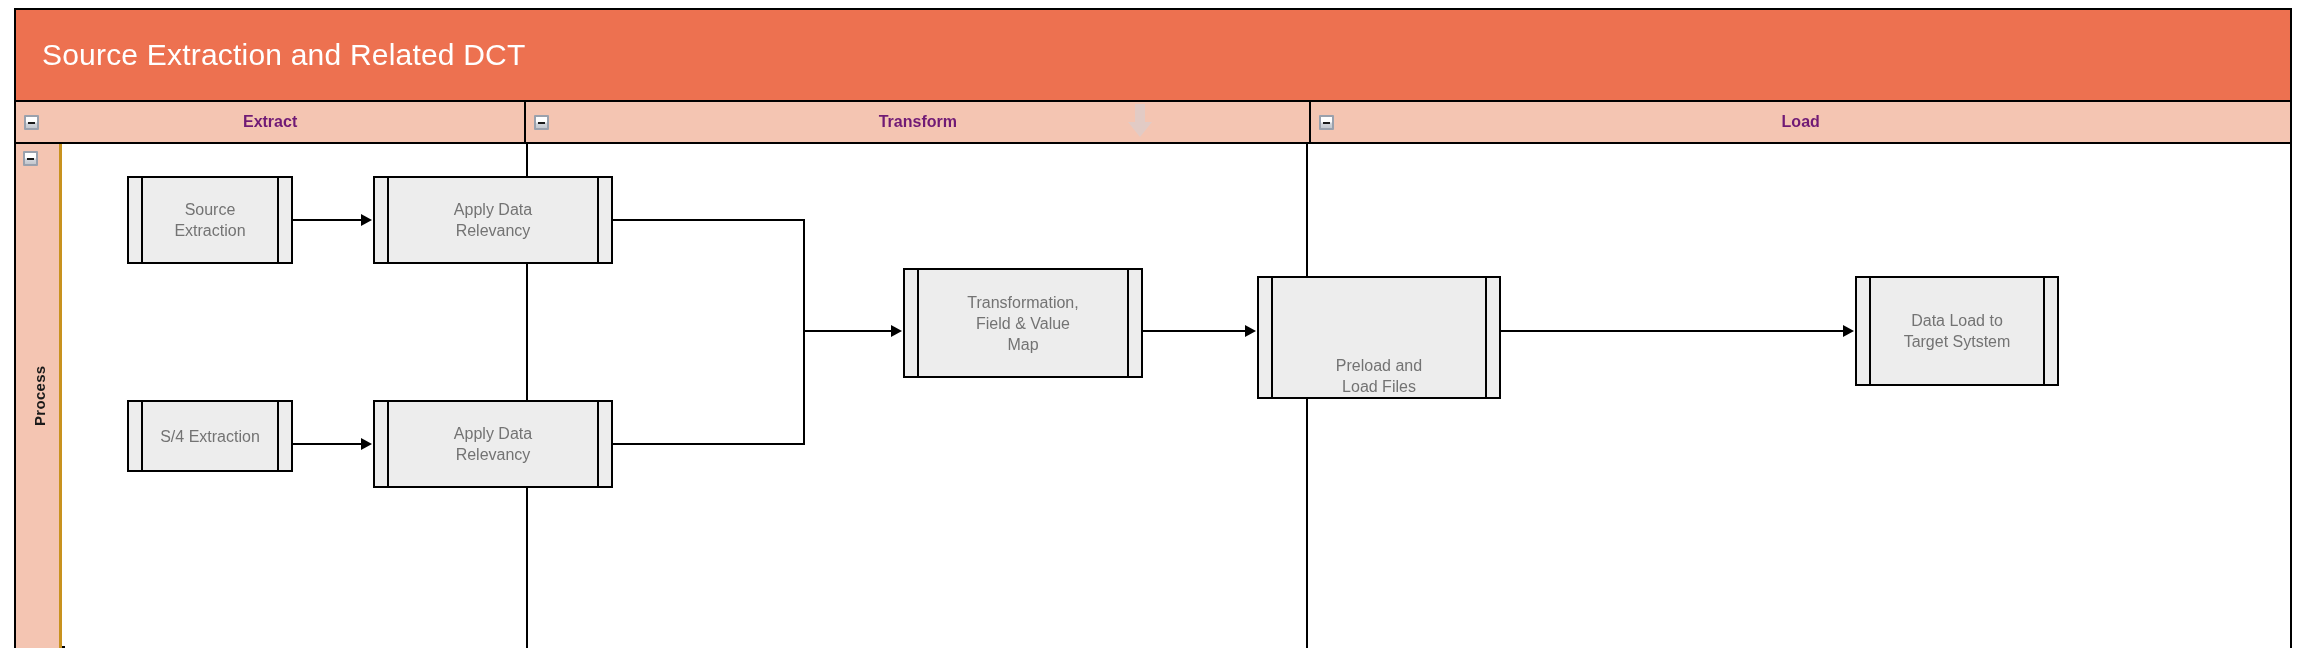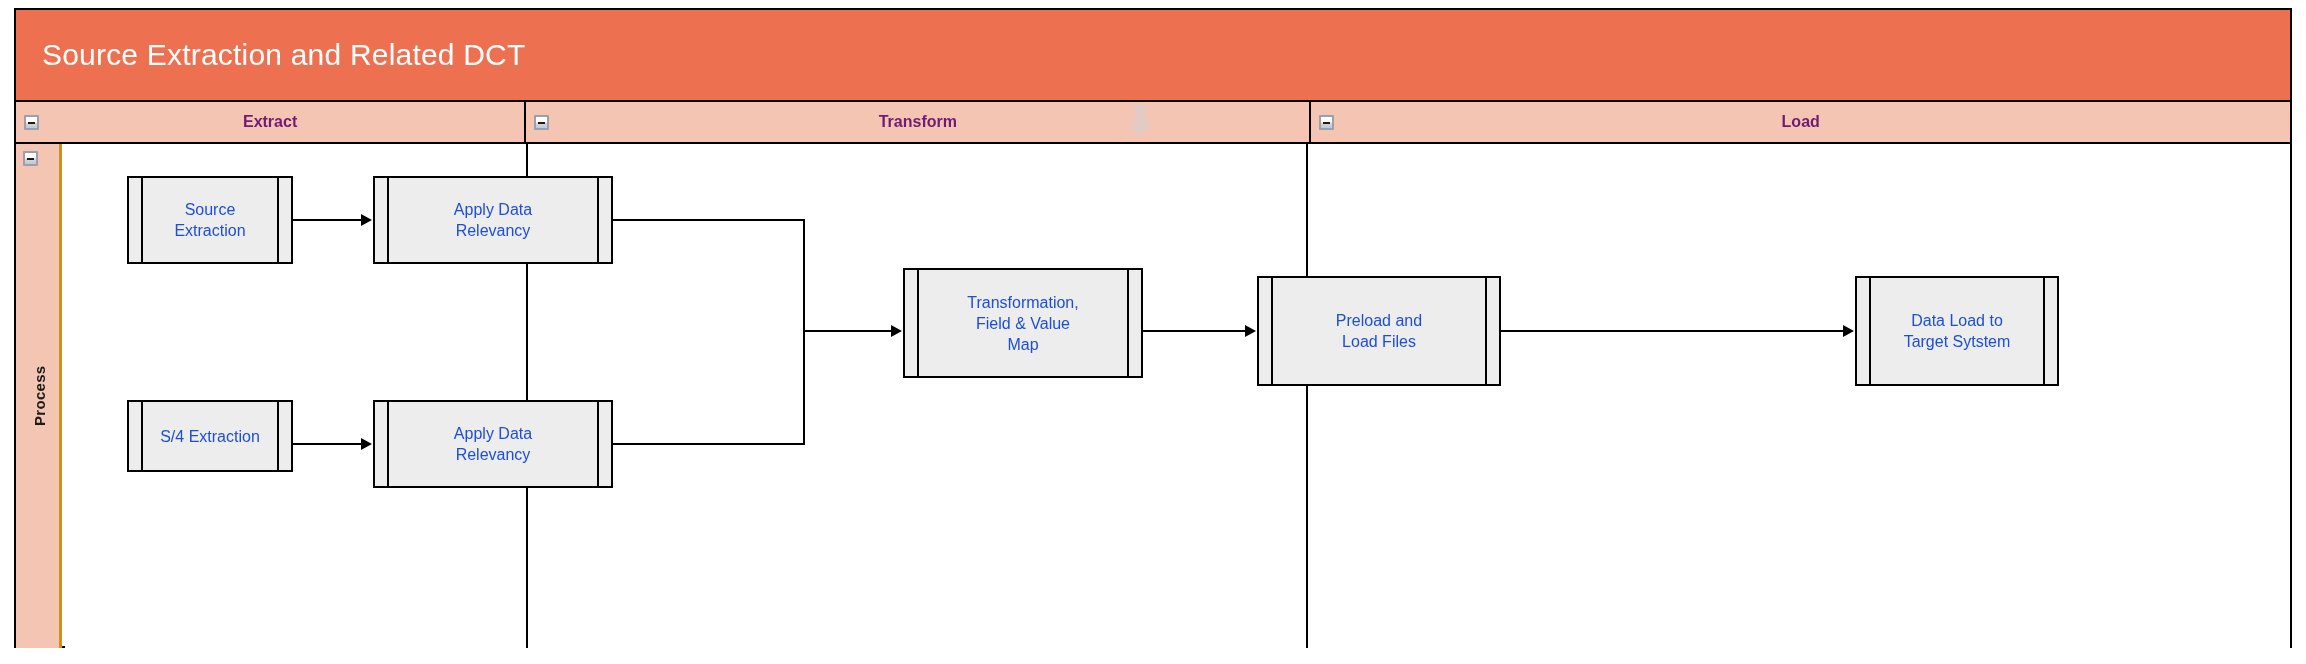--- a/index.html
+++ b/index.html
@@ -146,21 +146,21 @@
     width:2px;
     background:#000000;
   }
   .node::before{left:12px;}
   .node::after{right:12px;}
   .node-label{
     position:relative;
     z-index:2;
     font-size:16px;
     line-height:21px;
-    color:#1d4ed8;
+    color:#737373;
     text-align:center;
     white-space:pre-line;
     padding:0 16px;
     pointer-events:none;
   }
 
   
   .edge{position:absolute;background:#000000;}
   .edge.h{height:2px;}
   .edge.v{width:2px;}
@@ -244,21 +244,21 @@
           <span class="node-label">Apply Data
 Relevancy</span>
         </div>
 
         <div class="node" style="left:838px; top:124px; width:240px; height:110px;">
           <span class="node-label">Transformation,
 Field &amp; Value
 Map</span>
         </div>
 
-        <div class="node" style="left:1192px; top:132px; width:244px; height:110px;">
+        <div class="node" style="left:1192px; top:132px; width:244px; height:123px;align-items:flex-end;">
           <span class="node-label">Preload and
 Load Files</span>
         </div>
 
         <div class="node" style="left:1790px; top:132px; width:204px; height:110px;">
           <span class="node-label">Data Load to
 Target Sytstem</span>
         </div>
 
         <div class="edge h" style="left:228px; top:75px; width:68px;"></div>

